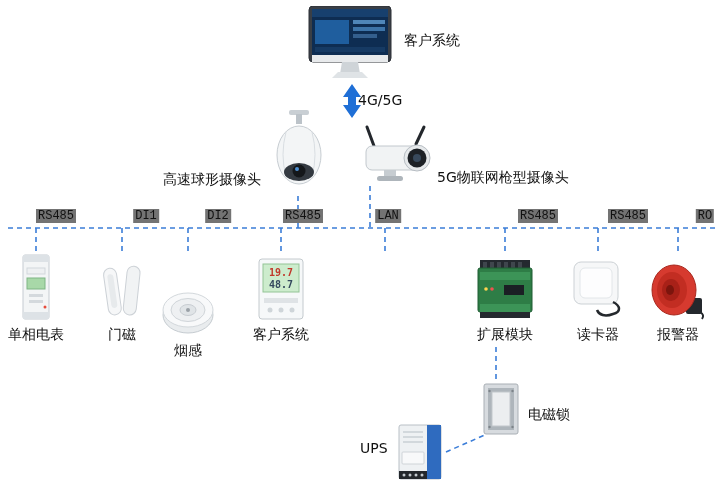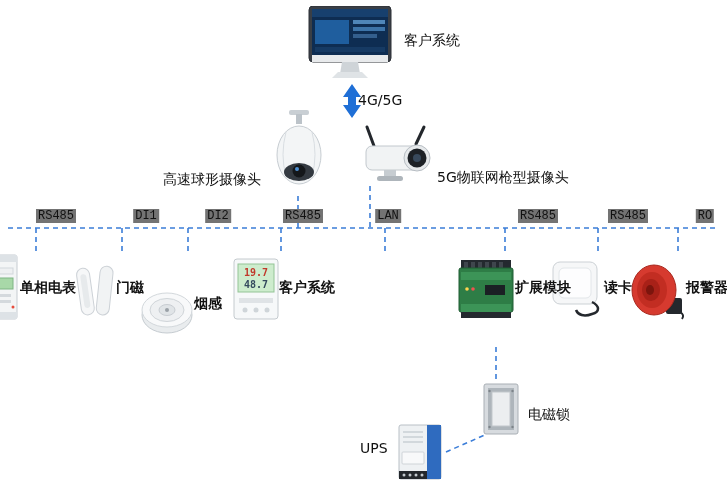--- a/index.html
+++ b/index.html
@@ -36,34 +36,34 @@
     color: #111111;
     white-space: nowrap;
     background: #737373;
     padding: 0 2px;
     font-family: Liberation Mono, monospace;
   }
   .device {
     position: absolute;
     width: 96px;
     display: flex;
+    flex-direction: column;
     align-items: center;
   }
   .device .icon-wrap {
     height: 70px;
     display: flex;
     align-items: flex-end;
     justify-content: center;
   }
   .device .dev-lbl {
     margin-top: 6px;
     font-size: 14px;
     white-space: nowrap;
     color: #111111;
-    font-weight: bold;
   }
   .seg {
     font-family: "DejaVu Sans Mono", "Liberation Mono", monospace;
     font-weight: bold;
   }
 </style>
 </head>
 <body>
 
 <div class="canvas">

